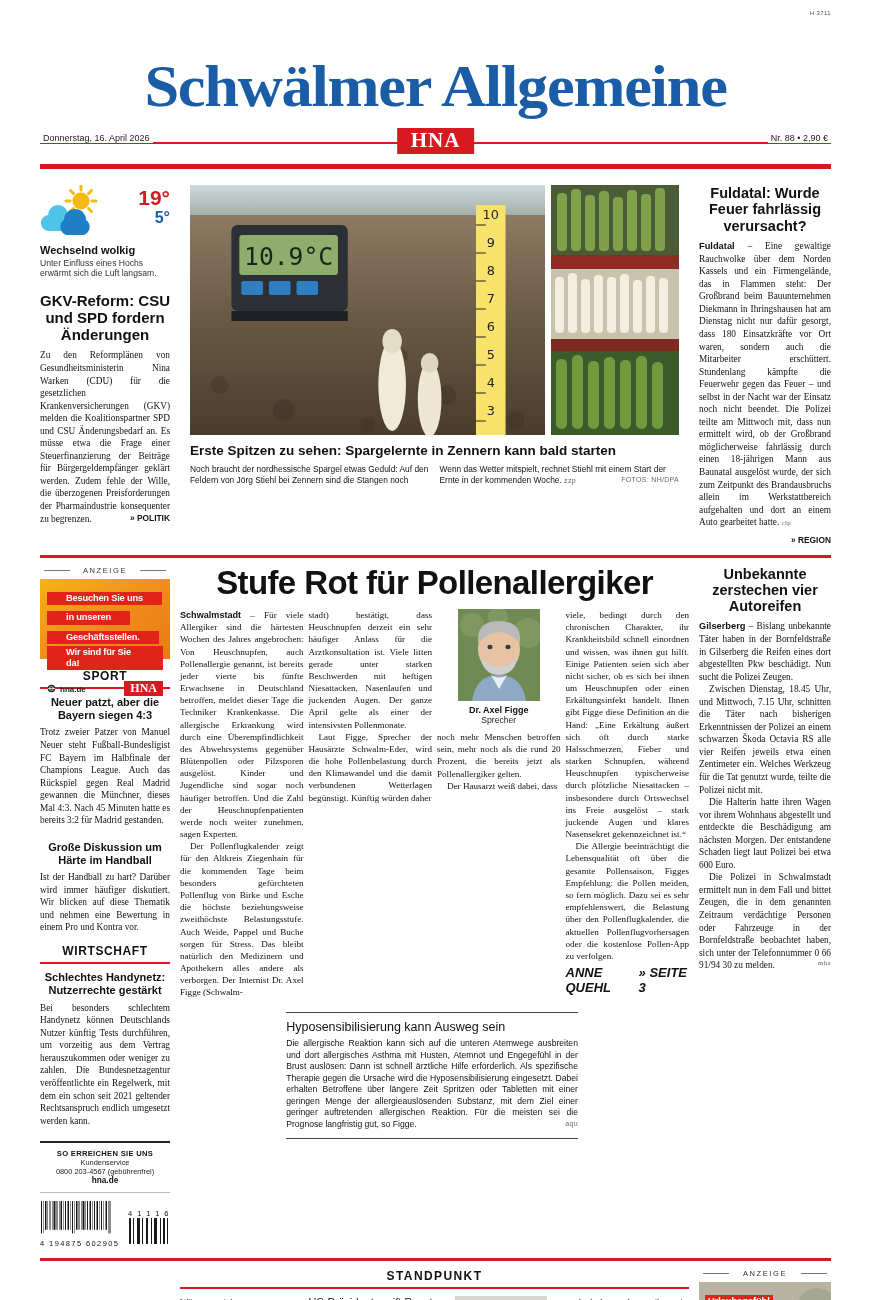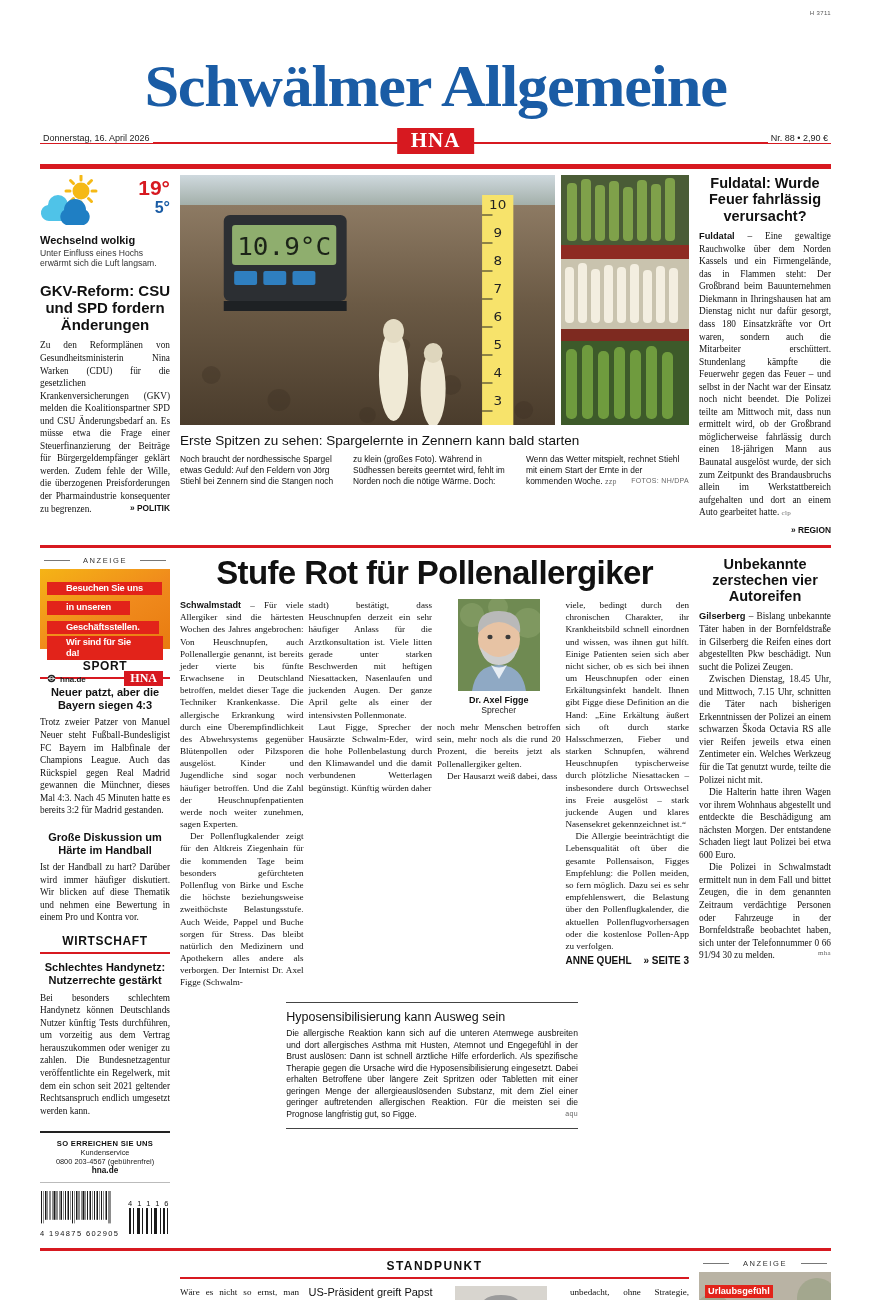--- a/index.html
+++ b/index.html
@@ -45,21 +45,21 @@
   .hna-badge {
     position: absolute; left: 50%; top: 0; transform: translateX(-50%);
     background: #d71920; color: #fff;
     font-family: "Liberation Serif", serif; font-weight: 700;
     font-size: 21px; letter-spacing: 1px;
     padding: 2px 14px 3px 14px; line-height: 1;
   }
   .thick-red-rule { height: 5px; background: #d71920; margin-top: 6px; }
 
   
-  .top-band { display: flex; gap: 10px; margin-top: 6px; }
+  .top-band { display: flex; gap: 20px; margin-top: 16px; }
   .col-left { width: 130px; flex: 0 0 130px; }
   .col-mid  { flex: 1 1 auto; }
   .col-right { width: 132px; flex: 0 0 132px; }
 
   
   .weather { display: flex; align-items: flex-start; gap: 6px; height: 56px; }
   .wx-icon { position: relative; width: 64px; height: 52px; flex: 0 0 64px; }
   .wx-temps { text-align: right; flex: 1; padding-top: 2px; }
   .wx-hi { font-family: "Liberation Sans", sans-serif; font-weight: 700; font-size: 21px; color: #d71920; line-height: 1.05; }
   .wx-lo { font-family: "Liberation Sans", sans-serif; font-weight: 700; font-size: 16px; color: #1a5ca5; line-height: 1.1; }
@@ -80,21 +80,21 @@
     font-family: "Liberation Sans", sans-serif; font-weight: 700;
     font-size: 8.4px; color: #111; float: right;
   }
 
   
   .photo-row { display: flex; gap: 6px; height: 250px; }
   .photo-main { flex: 1 1 auto; position: relative; overflow: hidden; background: #6b5644; }
   .photo-side { width: 128px; flex: 0 0 128px; position: relative; overflow: hidden; background: #3c4a2e; }
 
   .cap-head {
-    font-family: "Liberation Sans", sans-serif; font-weight: 400;
+    font-family: "Liberation Sans", sans-serif; font-weight: 700;
     font-size: 13.5px; margin: 8px 0 6px; line-height: 1.15;
   }
   .cap-cols { display: flex; gap: 10px; }
   .cap-col {
     flex: 1; font-family: "Liberation Sans", sans-serif;
     font-size: 8.4px; line-height: 1.3; color: #111;
   }
   .cred { font-size: 7px; color: #666; letter-spacing: .3px; }
 
   .h-fuldatal { font-size: 14.5px; line-height: 1.14; margin-bottom: 6px; }
@@ -161,21 +161,21 @@
   }
   .portrait-name { font-family: "Liberation Sans", sans-serif; font-weight: 700; font-size: 9px; text-align: center; margin-top: 4px; }
   .portrait-role { font-family: "Liberation Sans", sans-serif; font-size: 8.6px; text-align: center; color: #222; }
 
   .box-head {
     font-family: "Liberation Sans", sans-serif; font-weight: 400;
     font-size: 12.5px; margin-bottom: 4px;
   }
   .box-body { font-family: "Liberation Sans", sans-serif; font-size: 8.6px; line-height: 1.35; text-align: justify; hyphens: auto; }
 
-  .byline { font-family: "Liberation Sans", sans-serif; font-weight: 700; font-size: 10px; }
+  .byline { font-family: "Liberation Sans", sans-serif; font-weight: 700; font-size: 13px; font-style: italic; }
   .byline-row { display: flex; justify-content: space-between; margin-top: 3px; }
 
   
   .bottom-band { display: flex; gap: 10px; margin-top: 8px; }
   .standpunkt-head {
     font-family: "Liberation Sans", sans-serif; font-weight: 700;
     font-size: 12px; letter-spacing: 1.4px; text-align: center;
   }
   .sp-cols { display: flex; gap: 9px; margin-top: 7px; }
   .sp-col { flex: 1; font-family: "Liberation Serif", serif; font-size: 9.1px; line-height: 1.34; text-align: justify; hyphens: auto; }
@@ -360,21 +360,20 @@
                 <rect x="85" y="171" width="11" height="73" rx="5"></rect>
               <rect x="101" y="177" width="11" height="67" rx="5"></rect>
             </g>
           </svg>
         </div>
       </div>
 
       <div class="cap-head">Erste Spitzen zu sehen: Spargelernte in Zennern kann bald starten</div>
       <div class="cap-cols">
         <div class="cap-col">Noch braucht der nordhessische Spargel etwas Geduld: Auf den Feldern von Jörg Stiehl bei Zennern sind die Stangen noch</div>
-        <div class="cap-col">zu klein (großes Foto). Während in Südhessen bereits geerntet wird, fehlt im Norden noch die nötige Wärme. Doch:</div>
         <div class="cap-col">
           <span>Wenn das Wetter mitspielt, rechnet Stiehl mit einem Start der Ernte in der kommenden Woche.</span>
           <span class="cred">zzp</span>
           <span class="cred" style="float:right">FOTOS: NH/DPA</span>
         </div>
       </div>
     </div>
 
     <div class="col-right">
       <div class="hl-sans h-fuldatal">Fuldatal: Wurde Feuer fahrlässig verursacht?</div>

